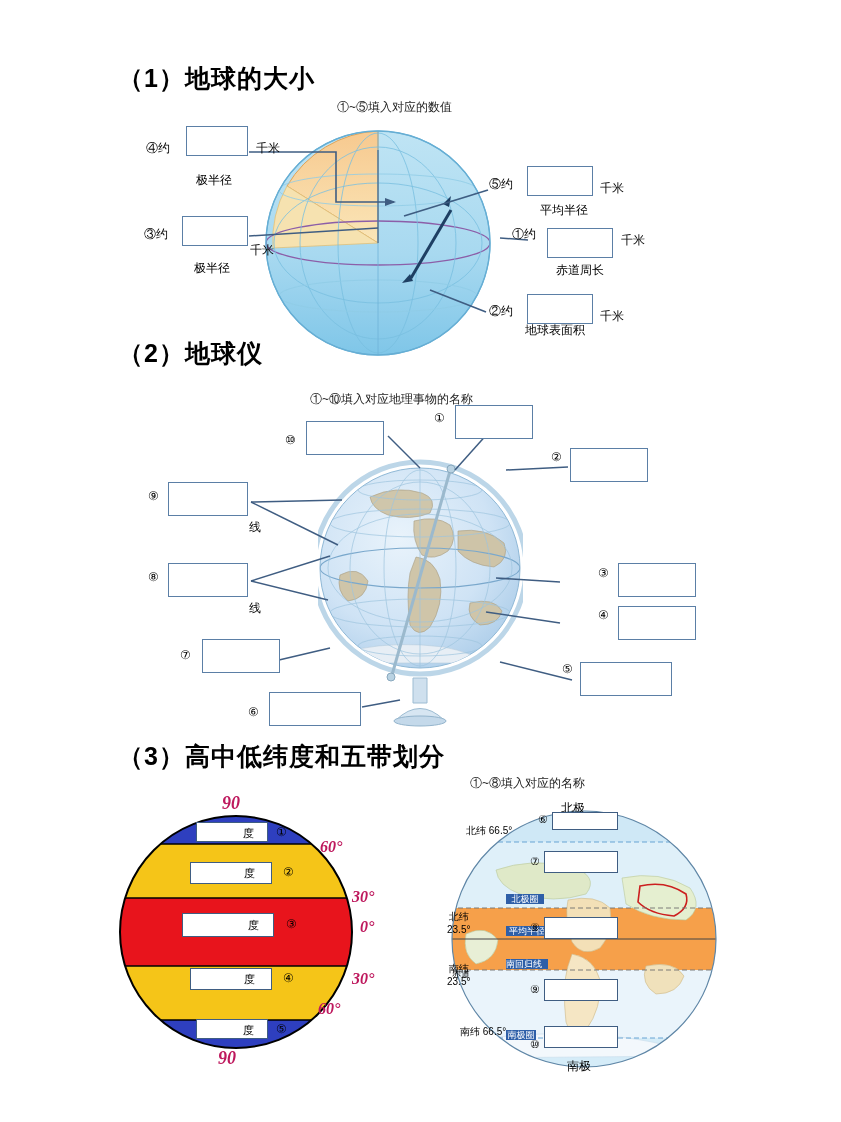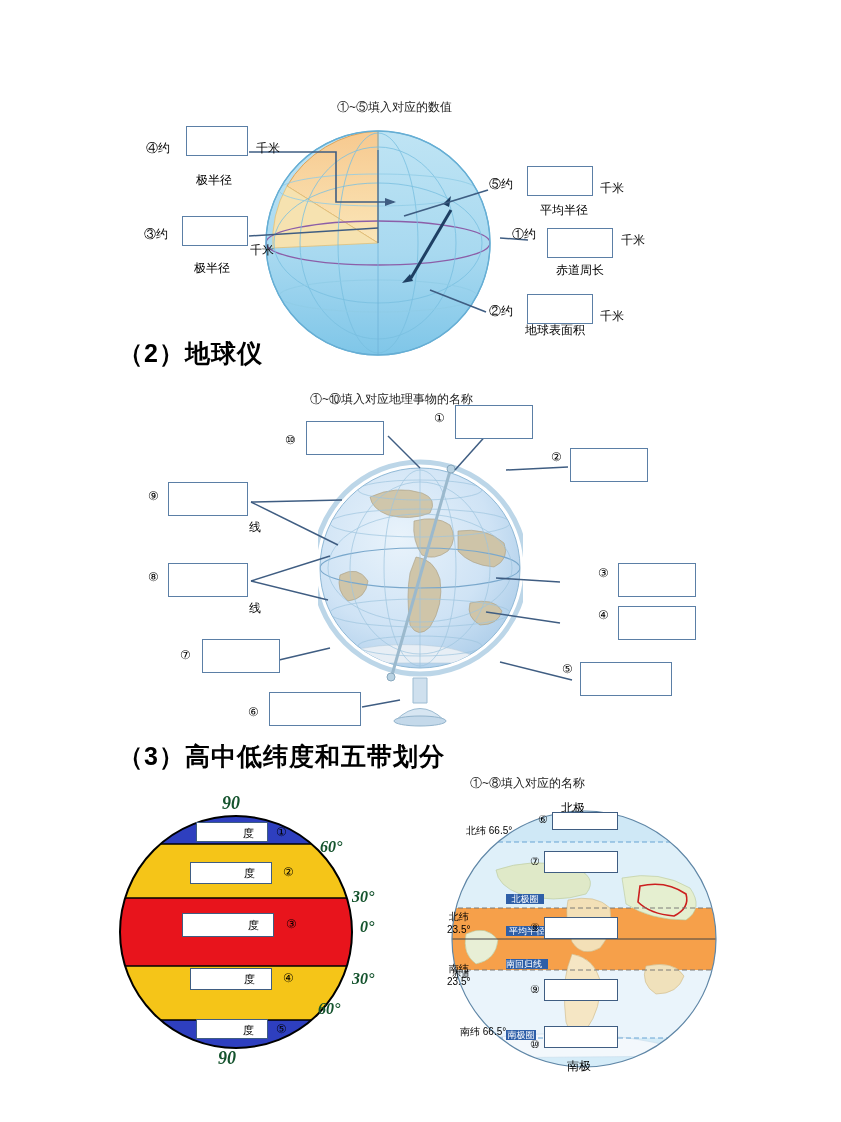--- a/index.html
+++ b/index.html
@@ -66,41 +66,42 @@
     left: 0; top: 0;
     width: 841px;
     height: 1122px;
     pointer-events: none;
   }
   .globe-wrap { position: absolute; }
   .blue-num {
     position: absolute;
     font-style: italic;
     font-weight: bold;
-    color: #14532d;
+    color: #be185d;
     font-family: "Liberation Serif", serif;
   }
   .circ-num {
     position: absolute;
     font-size: 12px;
     color: #000;
   }
   .z5-lbl {
     position: absolute;
     font-size: 9px;
     color: #000;
     white-space: nowrap;
     text-align: center;
   }
 </style>
 </head>
 <body>
 
 <div class="page">
 
+  <div class="sec-title" style="left:118px; top:62px;">（1）地球的大小</div>
   <div class="sec-note" style="left:337px; top:76px;">①~⑤填入对应的数值</div>
 
   <div class="globe-wrap" style="left:263px; top:128px; width:230px; height:230px;">
     <svg width="230" height="230" viewBox="0 0 230 230" xmlns="http://www.w3.org/2000/svg">
       <defs>
         <clipPath id="gclip">
             <circle cx="115" cy="115" r="112"></circle>
           </clipPath>
         <linearGradient id="bluegrad" x1="0" y1="0" x2="0" y2="1">
           <stop offset="0%" stop-color="#bfe4f4"></stop>

